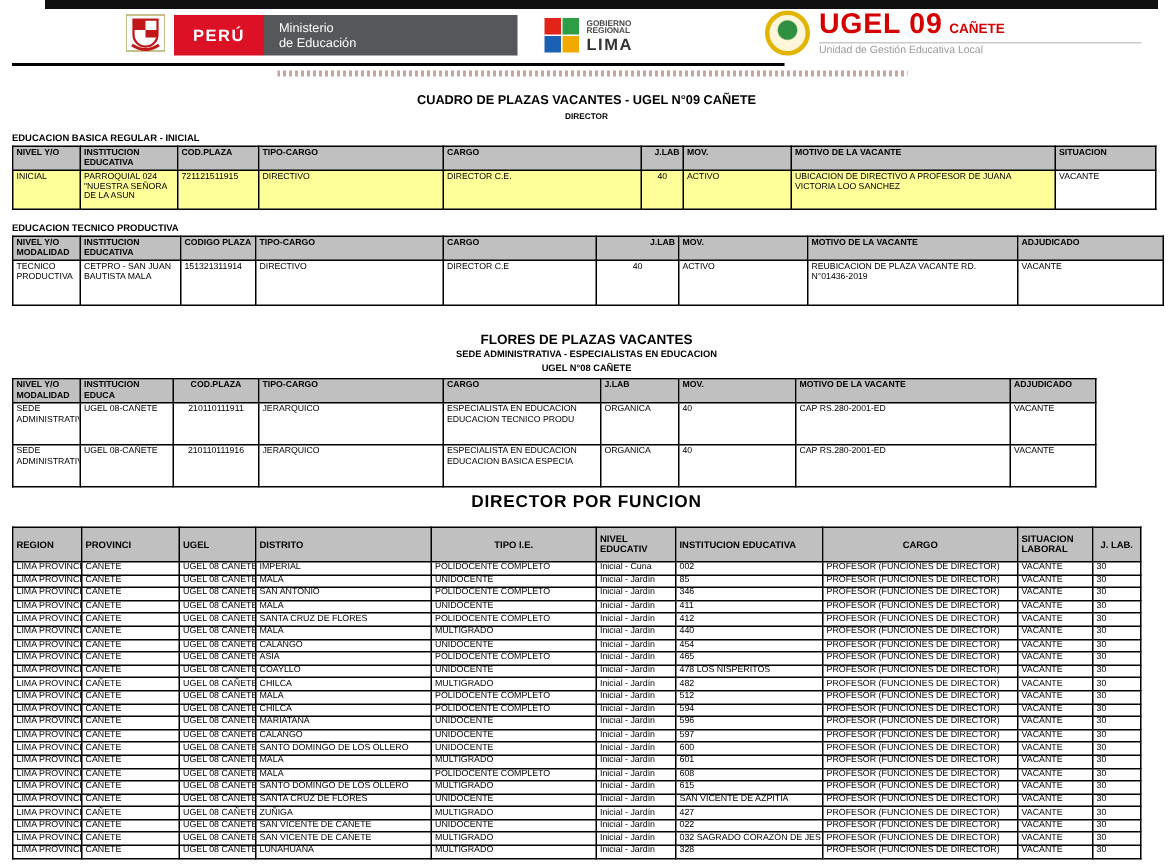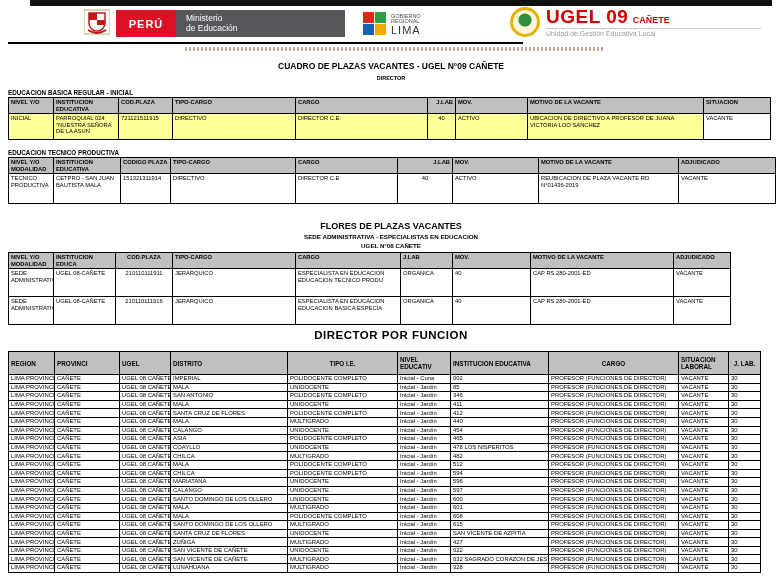--- a/index.html
+++ b/index.html
@@ -10,21 +10,21 @@
   .top-bar{position:absolute;left:30px;top:0;width:742px;height:6px;background:#101010;}
   .logo-row{position:absolute;left:0;top:9px;width:782px;height:34px;}
   .coat{position:absolute;left:84px;top:0;width:26px;height:27px;}
   .peru-block{position:absolute;left:116px;top:1px;width:60px;height:27px;background:#dd1126;
     color:#fff;font-weight:bold;font-size:11px;letter-spacing:1px;display:flex;align-items:center;justify-content:center;}
   .min-block{position:absolute;left:176px;top:1px;width:169px;height:27px;background:#55575a;color:#fff;
     font-size:8.5px;line-height:9.5px;padding:4px 0 0 10px;box-sizing:border-box;}
   .gob-block{position:absolute;left:363px;top:1px;height:28px;display:flex;align-items:center;}
   .gob-icon{width:24px;height:24px;display:grid;grid-template-columns:11px 11px;grid-template-rows:11px 11px;gap:1px;margin-right:4px;}
   .gob-icon span{display:block;}
-  .gob-text{font-weight:normal;color:#4a4a4a;font-size:5.5px;line-height:5.5px;}
+  .gob-text{font-weight:bold;color:#4a4a4a;font-size:5.5px;line-height:5.5px;}
   .gob-text .lima{font-size:11px;line-height:10px;color:#333;letter-spacing:1px;}
   .ugel-block{position:absolute;left:510px;top:-2px;display:flex;align-items:flex-start;}
   .ugel-emblem{width:30px;height:30px;border-radius:50%;border:3px solid #e2b400;background:
      radial-gradient(circle at 50% 42%, #2f8f3f 0 6px, #fdf6d8 7px);box-sizing:border-box;margin-right:6px;}
   .ugel-text{width:215px;}
   .ugel-title-line{white-space:nowrap;}
   .ugel-name{color:#d40000;font-weight:bold;font-size:19px;line-height:19px;letter-spacing:0.5px;}
   .ugel-city{color:#d40000;font-weight:bold;font-size:9px;}
   .ugel-tagline{color:#9a9a9a;font-size:7px;border-top:1px solid #c9c9c9;margin-top:1px;padding-top:1px;}
   .header-rule{position:absolute;left:8px;top:42px;width:515px;height:2px;background:#000;}

